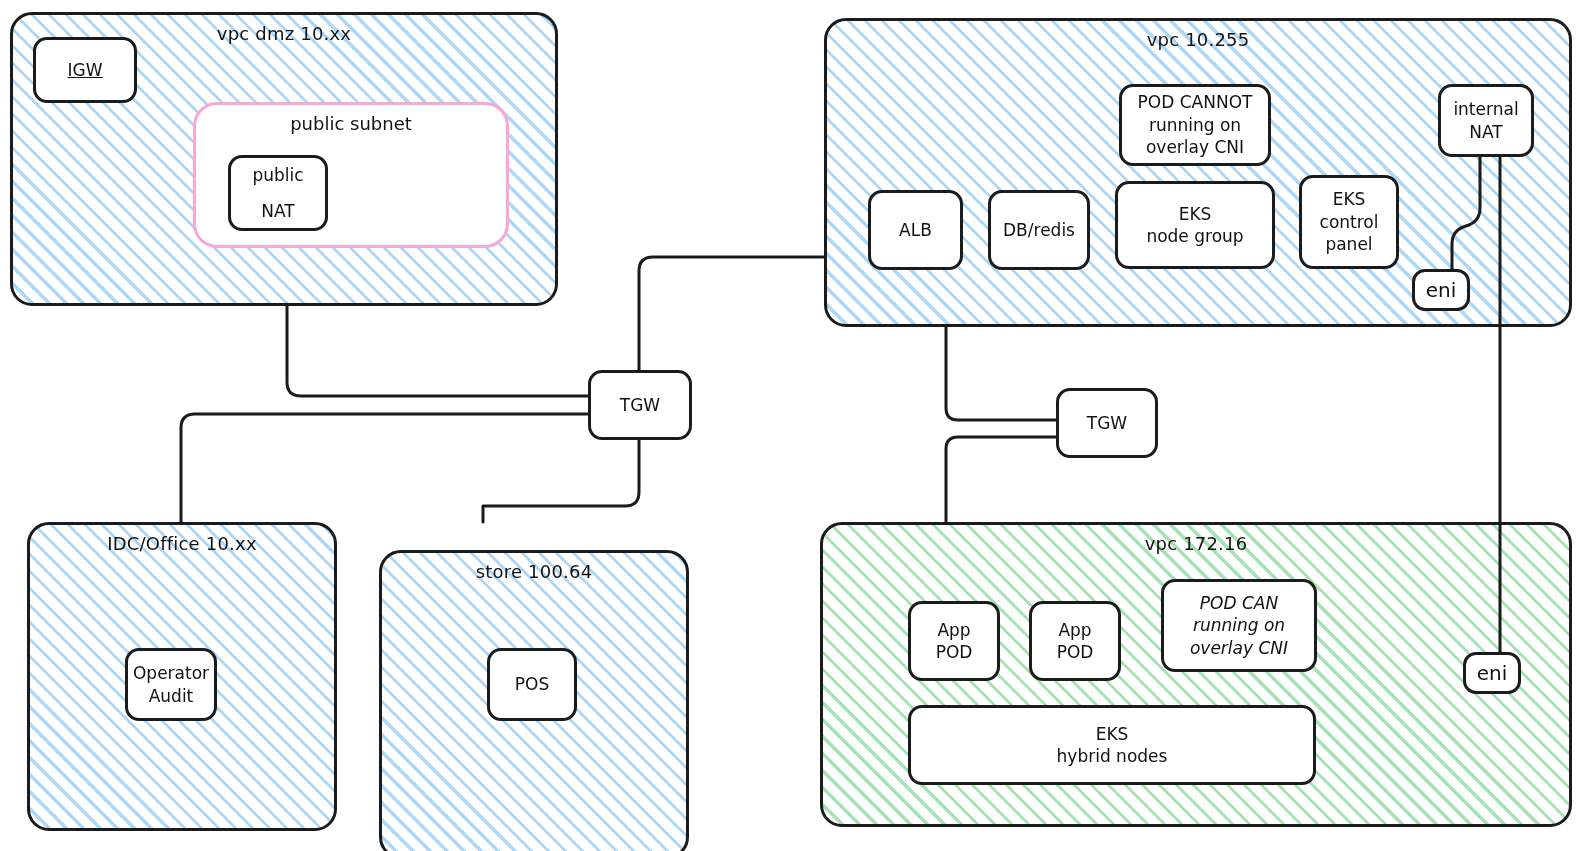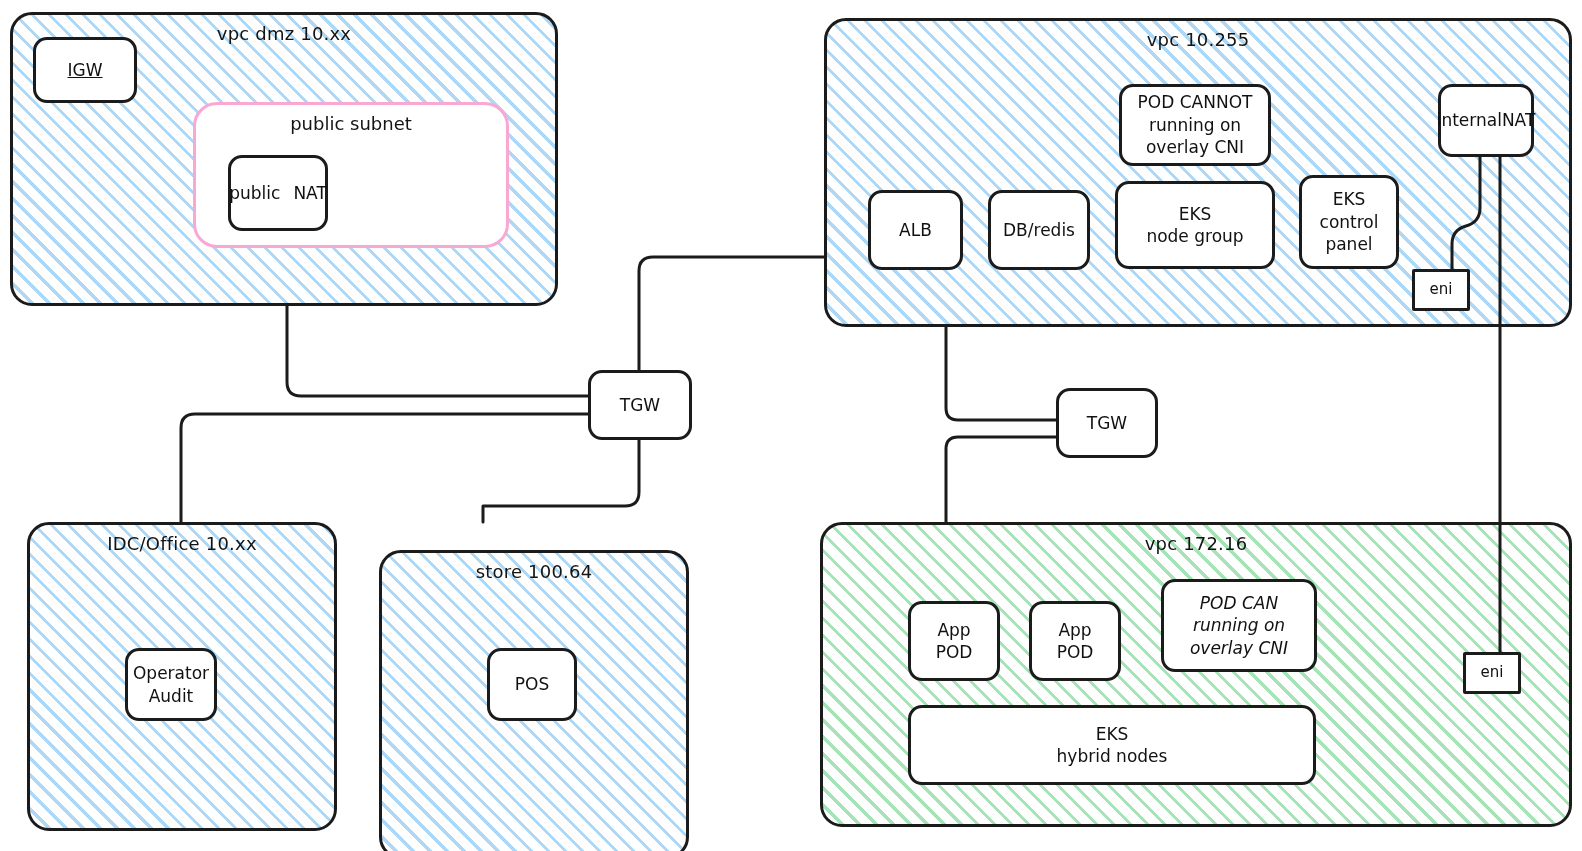--- a/index.html
+++ b/index.html
@@ -80,21 +80,21 @@
     display: flex;
     align-items: center;
     justify-content: center;
     text-align: center;
     font-size: 17px;
     line-height: 1.32;
     color: #111111;
     z-index: 5;
     padding: 2px 4px;
   }
-  .node.small { font-size: 15px; border-radius: 2px; }
+  .node.small { font-size: 20px; border-radius: 13px; }
 
   
   #wires {
     position: absolute;
     left: 0;
     top: 0;
     width: 1582px;
     height: 851px;
     z-index: 4;
     pointer-events: none;
@@ -130,36 +130,36 @@
   </div>
 
   <div class="node" style="left:33px; top:37px; width:104px; height:66px;text-decoration:underline;">
     <span>IGW</span>
   </div>
 
   <div class="panel" style="left:193px; top:102px; width:316px; height:146px;">
     <div class="panel-label">public subnet</div>
   </div>
 
-  <div class="node" style="left:228px; top:155px; width:100px; height:76px; flex-direction:row;gap:13px;">
+  <div class="node" style="left:228px; top:155px; width:100px; height:76px; flex-direction:column;gap:13px;">
     <span>public</span>
     <span>NAT</span>
   </div>
 
   <div class="zone blue" style="left:824px; top:18px; width:748px; height:309px;">
     <div class="zone-label">vpc 10.255</div>
   </div>
 
   <div class="node" style="left:1119px; top:84px; width:152px; height:82px; flex-direction:column;">
     <span>POD CANNOT</span>
     <span>running on</span>
     <span>overlay CNI</span>
   </div>
 
-  <div class="node" style="left:1438px; top:84px; width:96px; height:73px; flex-direction:row;">
+  <div class="node" style="left:1438px; top:84px; width:96px; height:73px; flex-direction:column;">
     <span>internal</span>
     <span>NAT</span>
   </div>
 
   <div class="node" style="left:988px; top:190px; width:102px; height:80px;">
     <span>DB/redis</span>
   </div>
 
   <div class="node" style="left:868px; top:190px; width:95px; height:80px;">
     <span>ALB</span>

